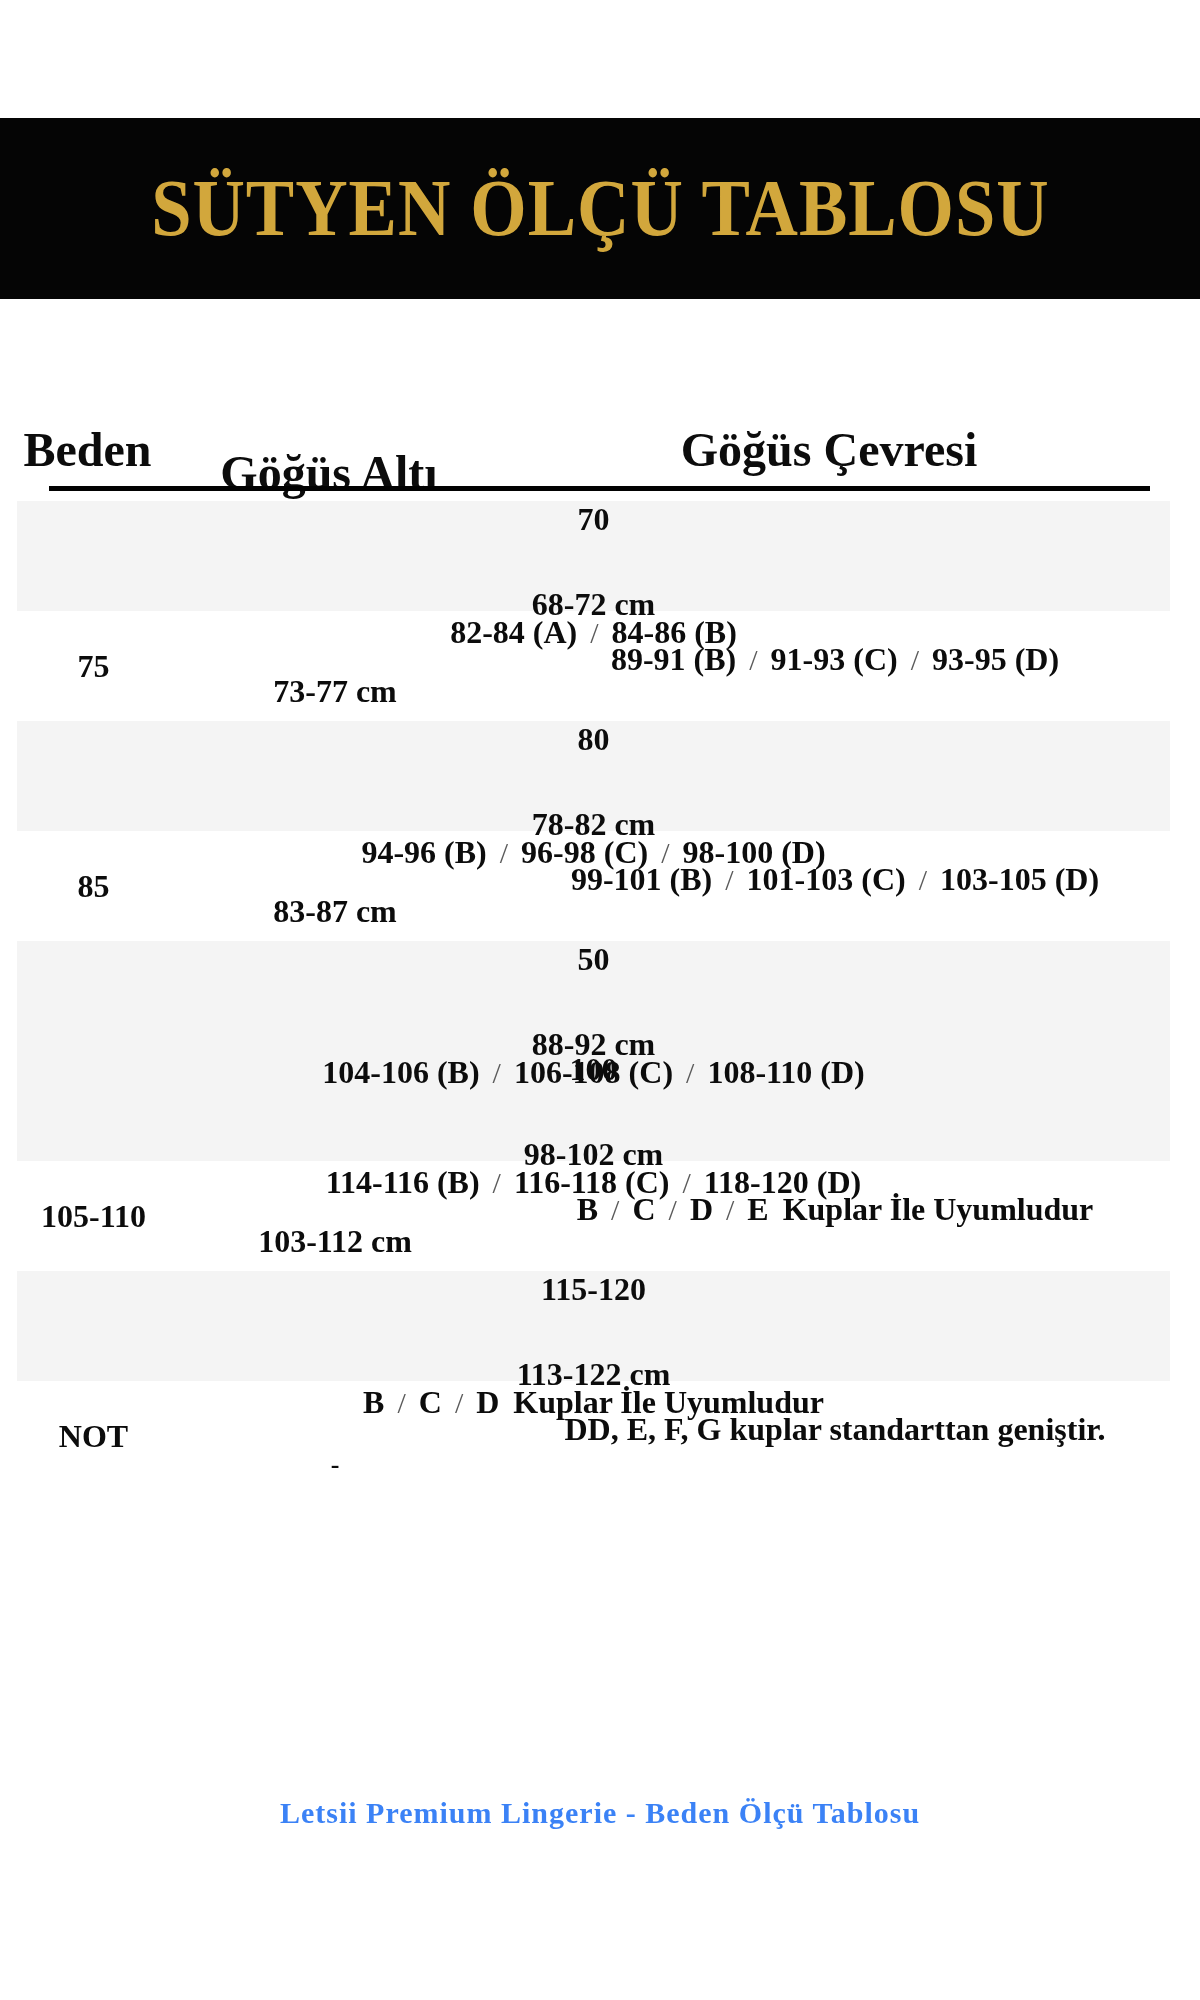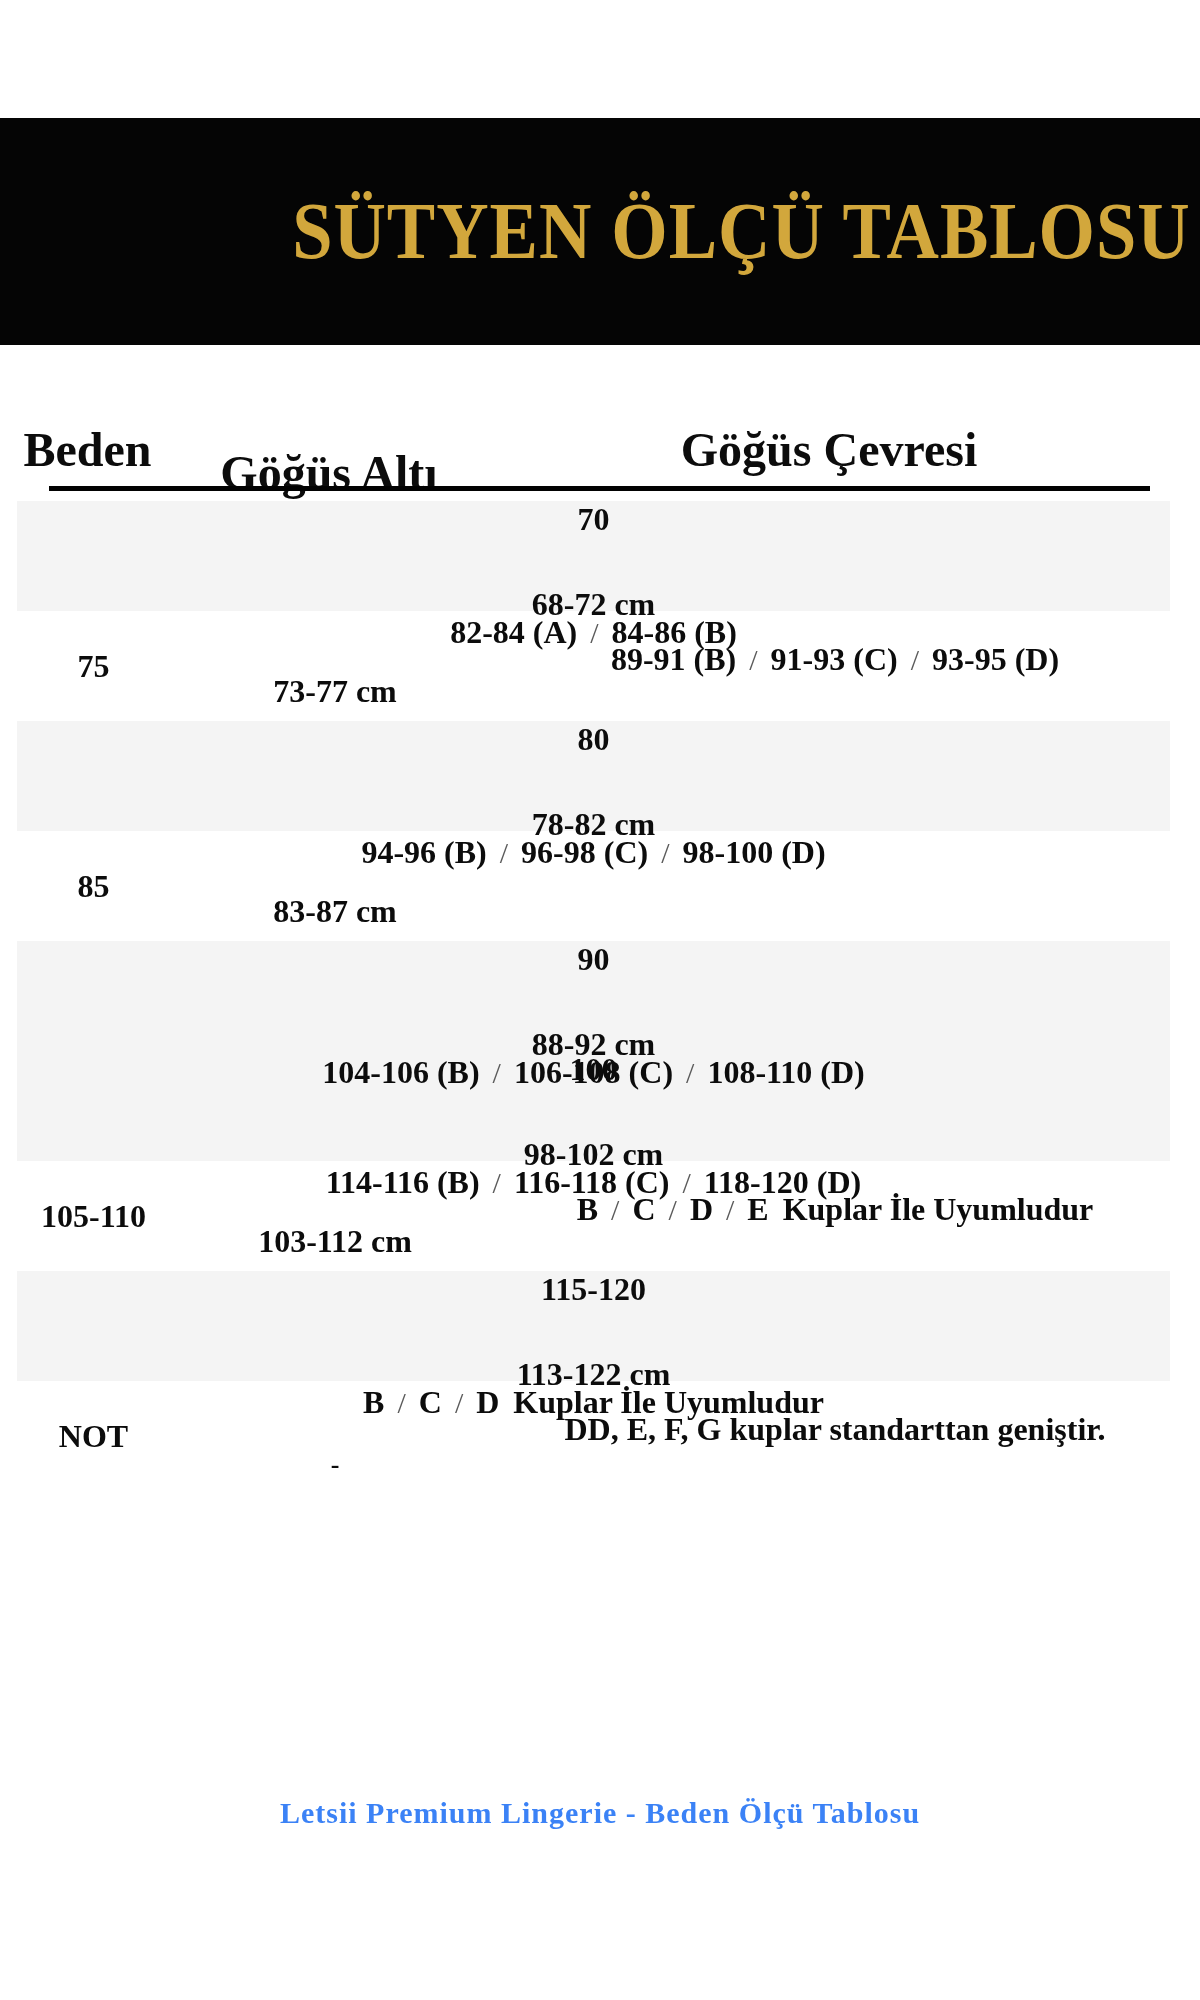--- a/index.html
+++ b/index.html
@@ -10,23 +10,23 @@
     background:#ffffff;
     overflow:hidden;
     font-family:"Liberation Serif","DejaVu Serif",serif;
     color:#0c0c0c;
   }
 
   
   .band {
     position:absolute;
     top:118px; left:0;
-    width:100%; height:227px;
+    width:100%; height:181px;
     background:#050505;
-    display:flex; align-items:center; justify-content:flex-end;
+    display:flex; align-items:center; justify-content:center;
   }
   .band h1 {
     margin:0;
     color:#d2a73c;
     font-size:74px;
     font-weight:700;
     letter-spacing:1px;
     transform:scale(0.98,1.1);
     white-space:nowrap;
   }
@@ -118,24 +118,25 @@
 
   <div class="row alt">
     <div class="c1">80</div>
     <div class="c2">78-82 cm</div>
     <div class="c3"><span>94-96 (B)</span><span class="sep">/</span><span>96-98 (C)</span><span class="sep">/</span><span>98-100 (D)</span></div>
   </div>
 
   <div class="row">
     <div class="c1">85</div>
     <div class="c2">83-87 cm</div>
+    <div class="c3"><span>99-101 (B)</span><span class="sep">/</span><span>101-103 (C)</span><span class="sep">/</span><span>103-105 (D)</span></div>
   </div>
 
   <div class="row alt">
-    <div class="c1">90</div>
+    <div class="c1">50</div>
     <div class="c2">88-92 cm</div>
     <div class="c3"><span>104-106 (B)</span><span class="sep">/</span><span>106-108 (C)</span><span class="sep">/</span><span>108-110 (D)</span></div>
   </div>
 
 
   <div class="row alt">
     <div class="c1">100</div>
     <div class="c2">98-102 cm</div>
     <div class="c3"><span>114-116 (B)</span><span class="sep">/</span><span>116-118 (C)</span><span class="sep">/</span><span>118-120 (D)</span></div>
   </div>

